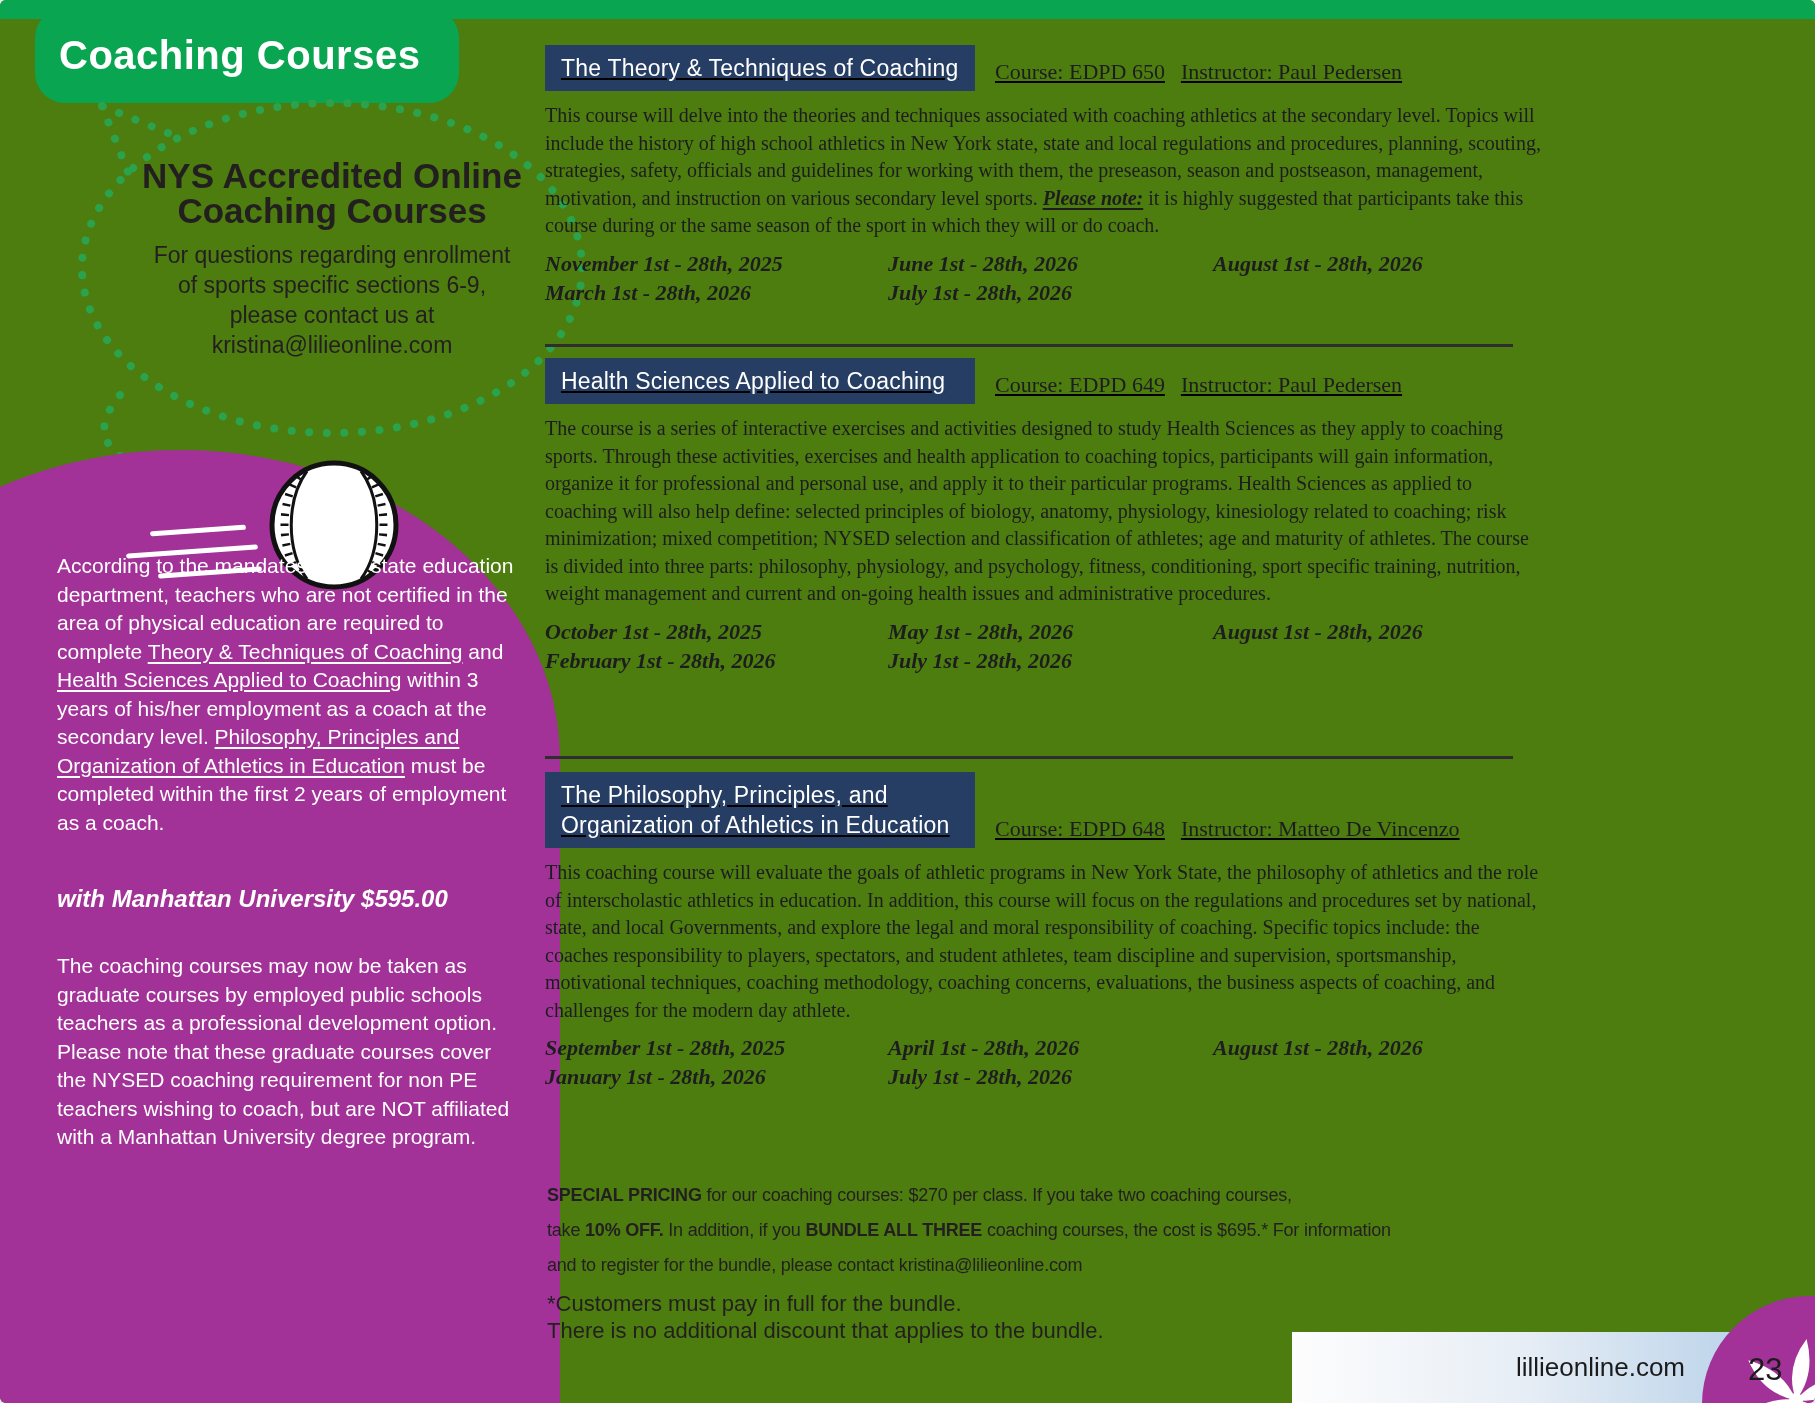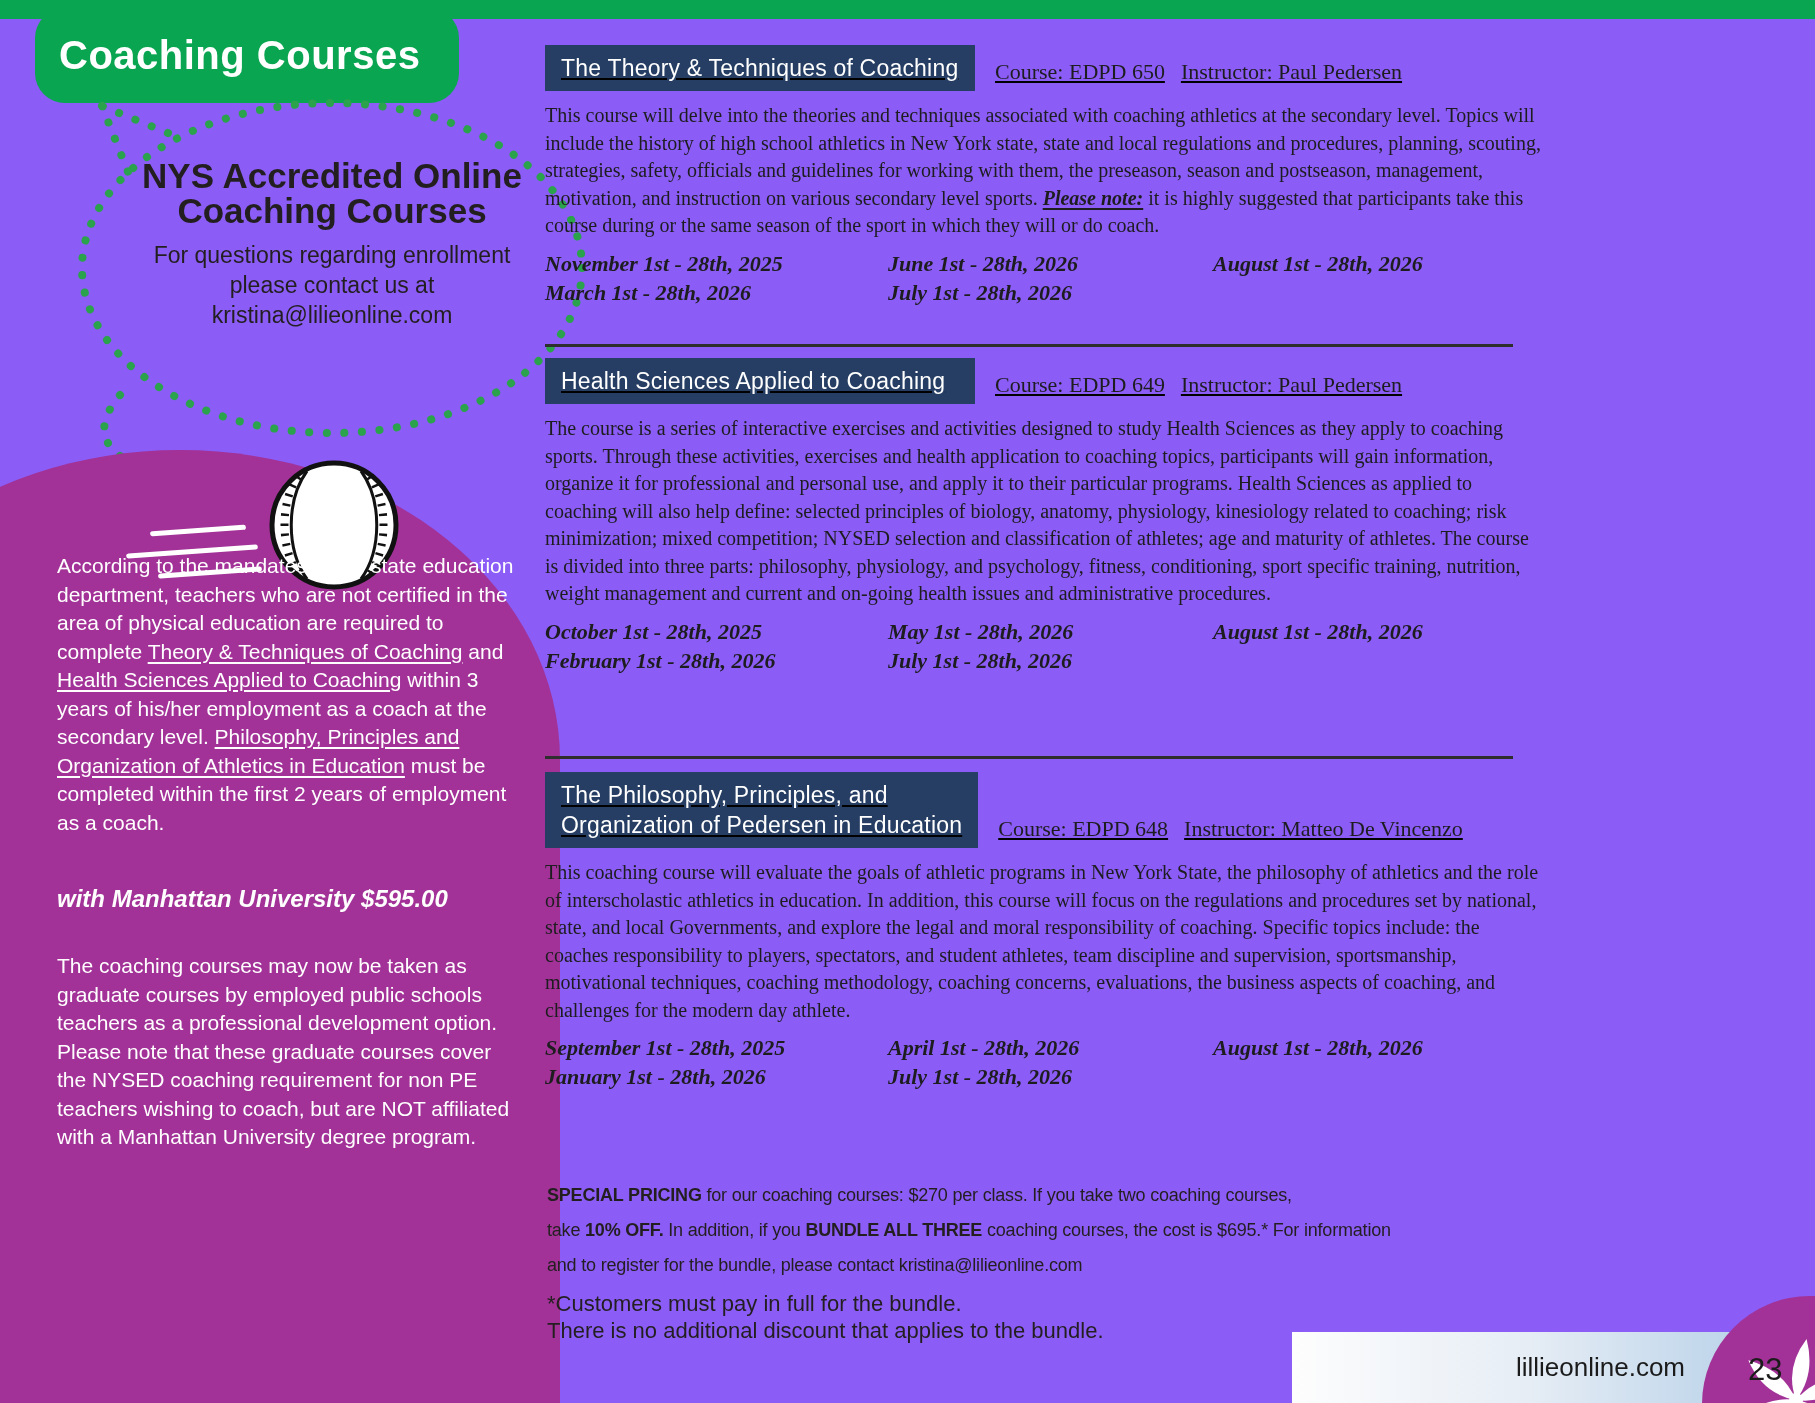--- a/index.html
+++ b/index.html
@@ -1,20 +1,20 @@
 <!DOCTYPE html>
 <html><head>
 <meta charset="utf-8">
 <style>
   * { margin:0; padding:0; box-sizing:border-box; }
   html,body { background:#e9e9e9; }
   body { font-family:"Liberation Sans", sans-serif; }
   .page {
     position:relative; width:1815px; height:1403px;
-    background:#8b5cf6; overflow:hidden; margin:0 auto;
+    background:#4d7c0f; overflow:hidden; margin:0 auto;border-radius:6px;
   }
   
   .top-strip { position:absolute; left:0; top:0; width:1815px; height:19px; background:#0aa551; }
   .badge {
     position:absolute; left:35px; top:8px; width:424px; height:95px;
     background:#0aa551; border-radius:30px;
     display:flex; align-items:center; padding-left:24px;
     color:#ffffff; font-size:40px; font-weight:bold; letter-spacing:0.5px;
   }
   
@@ -114,20 +114,21 @@
       <path d="M 62 21 L 88 87"></path>
       <path d="M 80 310 Q 38 360 108 385"></path>
     </g>
   </svg>
 
   <div class="bubble-content">
     <div class="bubble-title">NYS Accredited Online</div>
     <div class="bubble-title">Coaching Courses</div>
     <div class="bubble-body">
       <div>For questions regarding enrollment</div>
+      <div>of sports specific sections 6-9,</div>
       <div>please contact us at</div>
       <div>kristina@lilieonline.com</div>
     </div>
   </div>
 
   <div class="dome"></div>
 
   <div class="speed-line" style="left:150px; top:528px; width:96px;"></div>
   <div class="speed-line" style="left:126px; top:549px; width:132px;"></div>
   <div class="speed-line" style="left:158px; top:570px; width:104px;"></div>
@@ -199,21 +200,21 @@
       </div>
     </div>
   </section>
 
   <div class="divider" style="top:756px;"></div>
 
   <section class="course" style="top:772px;">
     <div class="course-head">
       <div class="hdr-box">
         <div>The Philosophy, Principles, and</div>
-        <div>Organization of Pedersen in Education</div>
+        <div>Organization of Athletics in Education</div>
       </div>
       <div class="meta">
         <span>Course: EDPD 648</span>
         <span>Instructor: Matteo De Vincenzo</span>
       </div>
     </div>
     <div class="course-body"><span>This coaching course will evaluate the goals of athletic programs in New York State, the philosophy of athletics and the role of interscholastic athletics in education. In addition, this course will focus on the regulations and procedures set by national, state, and local Governments, and explore the legal and moral responsibility of coaching. Specific topics include: the coaches responsibility to players, spectators, and student athletes, team discipline and supervision, sportsmanship, motivational techniques, coaching methodology, coaching concerns, evaluations, the business aspects of coaching, and challenges for the modern day athlete.</span></div>
     <div class="dates-row">
       <div class="dates-col1">
         <div>September 1st - 28th, 2025</div>

